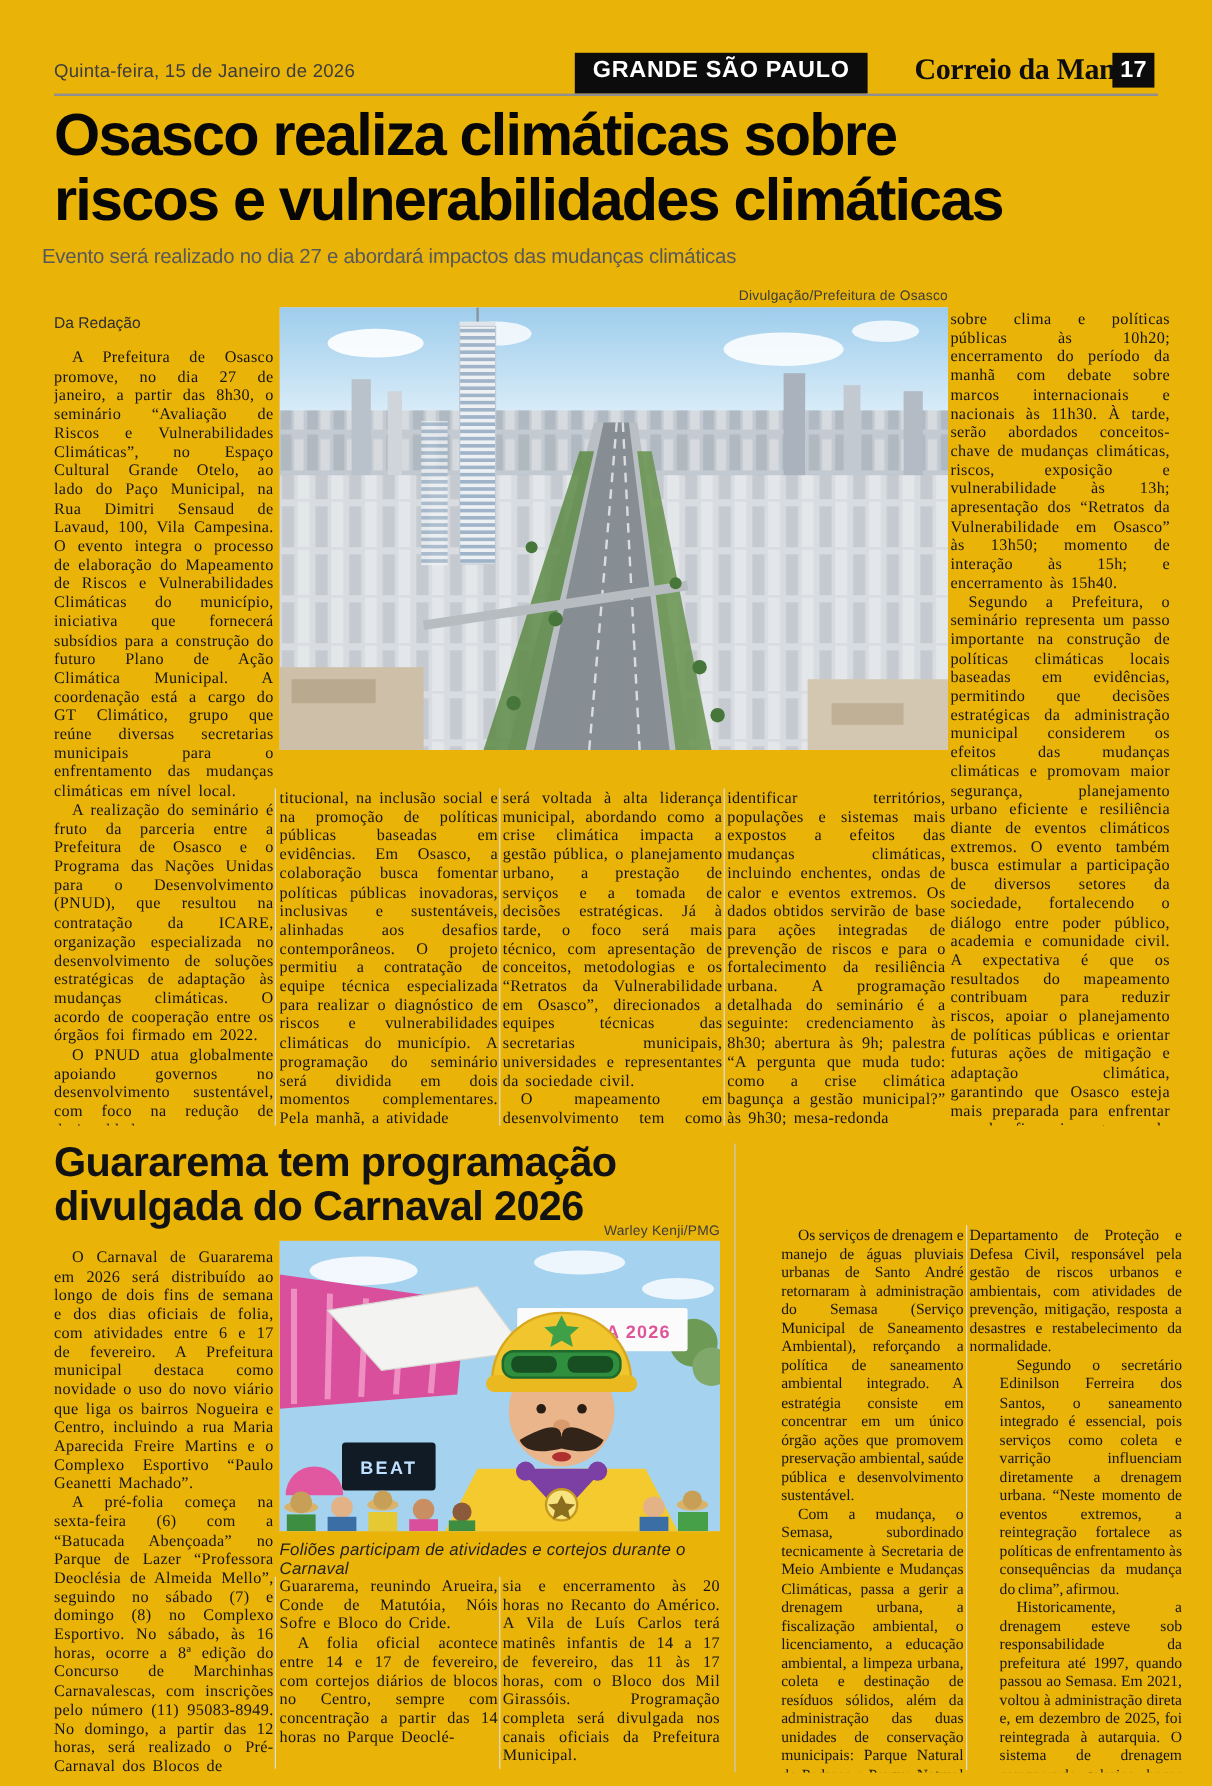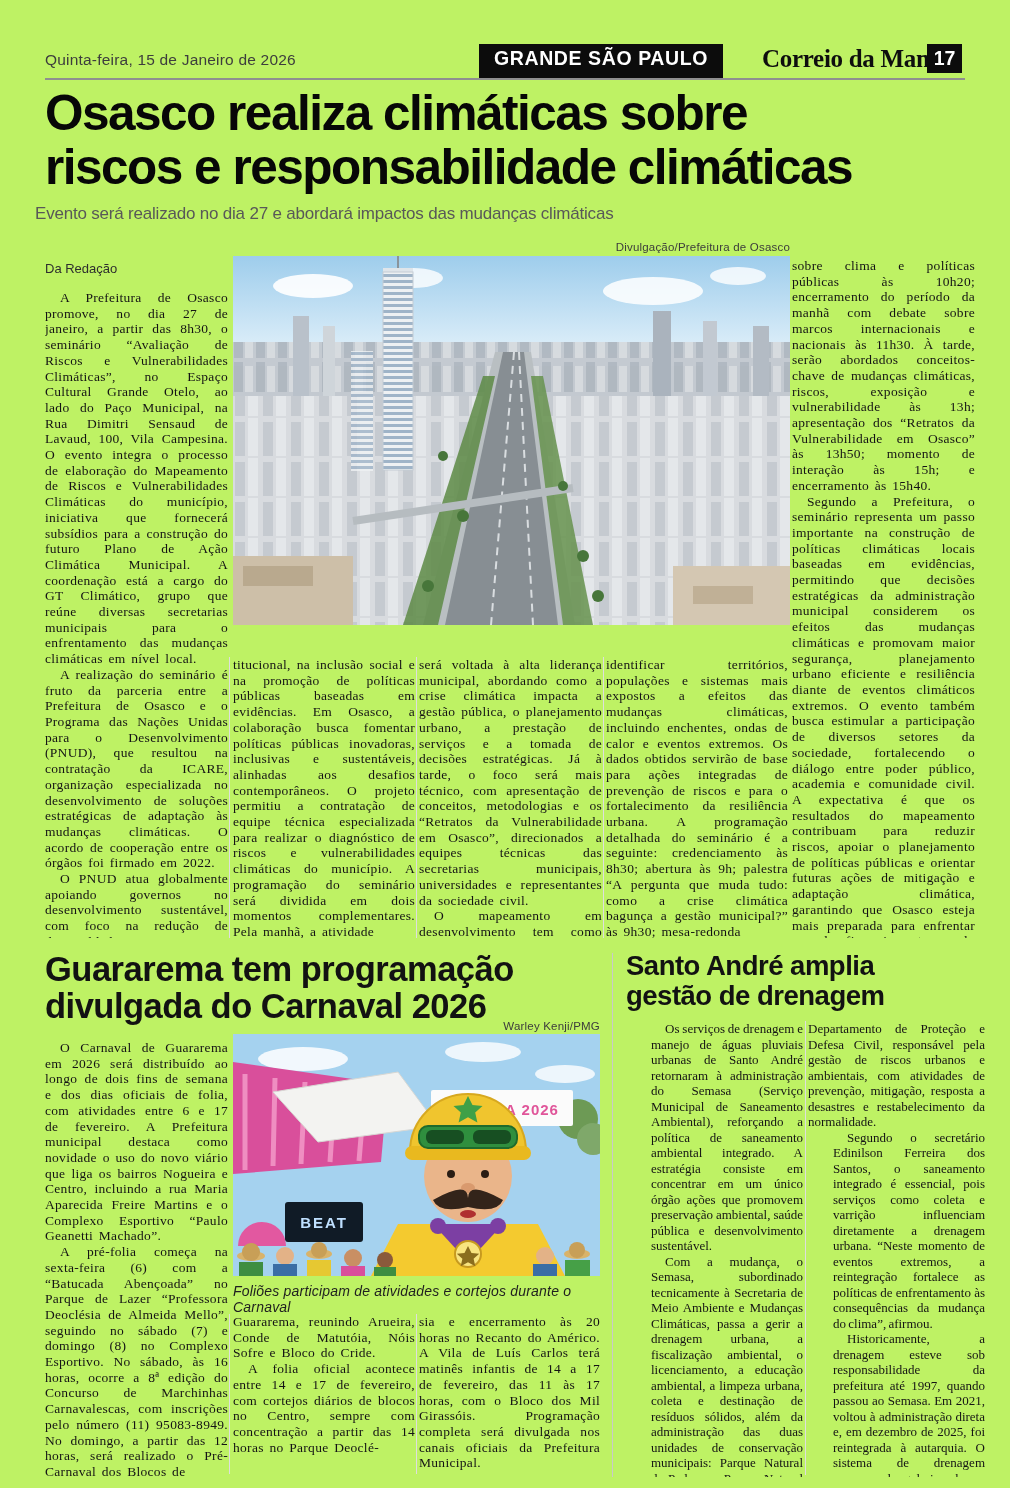--- a/index.html
+++ b/index.html
@@ -1,17 +1,17 @@
 <!DOCTYPE html>
 <html lang="pt"><head>
 <meta charset="utf-8">
 <title>Correio da Manhã — 17</title>
 <style>
   html,body{margin:0;padding:0;background:#e9e9e9;}
-  .page{position:relative;width:1010px;height:1488px;background:#bef264;margin:0 auto;
+  .page{position:relative;width:1010px;height:1488px;background:#eab308;margin:0 auto;
         font-family:"Liberation Sans","DejaVu Sans",sans-serif;overflow:hidden;color:#111;}
   .abs{position:absolute;}
 
   
   .date{left:45px;top:51px;font-size:15.5px;color:#3d3d3d;letter-spacing:.2px;}
   .section-box{left:479px;top:44px;width:244px;height:34px;background:#0c0c0c;color:#fff;
         font-weight:700;font-size:19.5px;letter-spacing:.6px;text-align:center;line-height:29px;}
   .masthead{left:762px;top:45px;font-family:"Liberation Serif","DejaVu Serif",serif;
         font-weight:700;font-size:25px;color:#0e0e0e;letter-spacing:-.3px;}
   .pagenum-box{left:927px;top:44px;width:35px;height:29px;background:#0c0c0c;color:#fff;
@@ -52,21 +52,21 @@
 <div class="page">
 
   <div class="abs date">Quinta-feira, 15 de Janeiro de 2026</div>
   <div class="abs section-box">GRANDE SÃO PAULO</div>
   <div class="abs masthead">Correio da Manhã</div>
   <div class="abs pagenum-box">17</div>
   <div class="abs head-rule"></div>
 
   <div class="abs main-headline">
     <div>Osasco realiza climáticas sobre</div>
-    <div>riscos e responsabilidade climáticas</div>
+    <div>riscos e vulnerabilidades climáticas</div>
   </div>
   <div class="abs subhead">Evento será realizado no dia 27 e abordará impactos das mudanças climáticas</div>
   <div class="abs byline">Da Redação</div>
   <div class="abs credit" style="left:590px;top:241px;width:200px;text-align:right;">Divulgação/Prefeitura de Osasco</div>
 
   <div class="photo" style="left:233px;top:256px;width:557px;height:369px;">
     <svg width="557" height="369" viewBox="0 0 557 369">
       <defs>
         <linearGradient id="skyg" x1="0" y1="0" x2="0" y2="1">
           <stop offset="0" stop-color="#9ecdec"></stop>
@@ -219,24 +219,20 @@
     <p>Guararema, reunindo Arueira, Conde de Matutóia, Nóis Sofre e Bloco do Cride.</p>
     <p class="ind">A folia oficial acontece entre 14 e 17 de fevereiro, com cortejos diários de blocos no Centro, sempre com concentração a partir das 14 horas no Parque Deoclé-</p>
   </div>
   <div class="abs serif" style="left:419px;top:1314px;width:181px;height:162px;">
     <p>sia e encerramento às 20 horas no Recanto do Américo. A Vila de Luís Carlos terá matinês infantis de 14 a 17 de fevereiro, das 11 às 17 horas, com o Bloco dos Mil Girassóis. Programação completa será divulgada nos canais oficiais da Prefeitura Municipal.</p>
   </div>
   <div class="vrule" style="left:229px;top:1314px;height:160px;"></div>
   <div class="vrule" style="left:416px;top:1314px;height:160px;"></div>
 
   <div class="vrule-strong" style="left:612px;top:953px;height:524px;"></div>
-  <div class="abs sub-headline sa-headline">
-    <div>Santo André amplia</div>
-    <div>gestão de drenagem</div>
-  </div>
   <div class="abs serif-sa" style="left:626px;top:1021px;width:177px;height:456px;">
     <p class="ind">Os serviços de drenagem e manejo de águas pluviais urbanas de Santo André retornaram à administração do Semasa (Serviço Municipal de Saneamento Ambiental), reforçando a política de saneamento ambiental integrado. A estratégia consiste em concentrar em um único órgão ações que promovem preservação ambiental, saúde pública e desenvolvimento sustentável.</p>
     <p class="ind">Com a mudança, o Semasa, subordinado tecnicamente à Secretaria de Meio Ambiente e Mudanças Climáticas, passa a gerir a drenagem urbana, a fiscalização ambiental, o licenciamento, a educação ambiental, a limpeza urbana, coleta e destinação de resíduos sólidos, além da administração das duas unidades de conservação municipais: Parque Natural do Pedroso e Parque Natural Nascentes de Paranapiacaba. A secretaria também mantém o</p>
   </div>
   <div class="abs serif-sa" style="left:808px;top:1021px;width:177px;height:456px;">
     <p>Departamento de Proteção e Defesa Civil, responsável pela gestão de riscos urbanos e ambientais, com atividades de prevenção, mitigação, resposta a desastres e restabelecimento da normalidade.</p>
     <p class="ind">Segundo o secretário Edinilson Ferreira dos Santos, o saneamento integrado é essencial, pois serviços como coleta e varrição influenciam diretamente a drenagem urbana. “Neste momento de eventos extremos, a reintegração fortalece as políticas de enfrentamento às consequências da mudança do clima”, afirmou.</p>
     <p class="ind">Historicamente, a drenagem esteve sob responsabilidade da prefeitura até 1997, quando passou ao Semasa. Em 2021, voltou à administração direta e, em dezembro de 2025, foi reintegrada à autarquia. O sistema de drenagem compreende galerias, bocas de lobo, poços de visita, piscinões e microrreservatórios.</p>
   </div>
   <div class="vrule" style="left:805px;top:1021px;height:454px;"></div>

